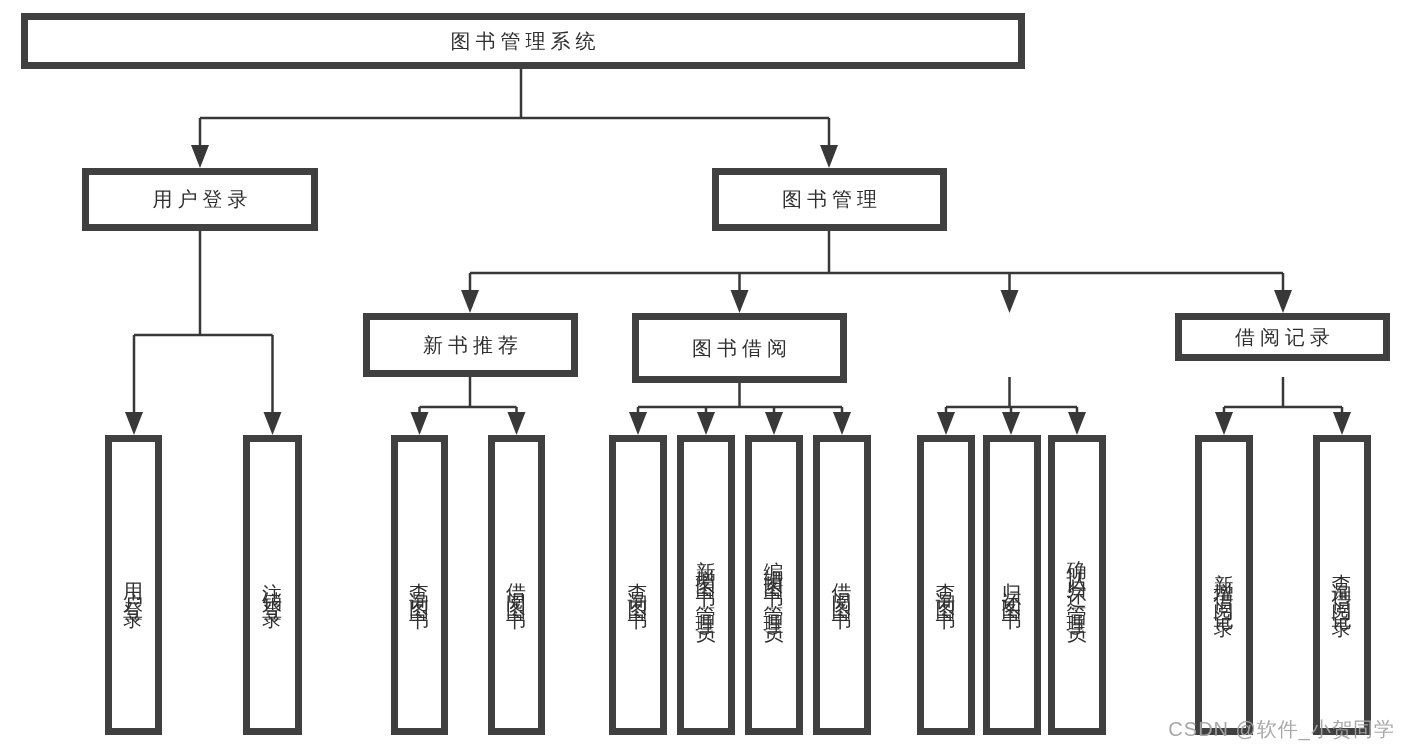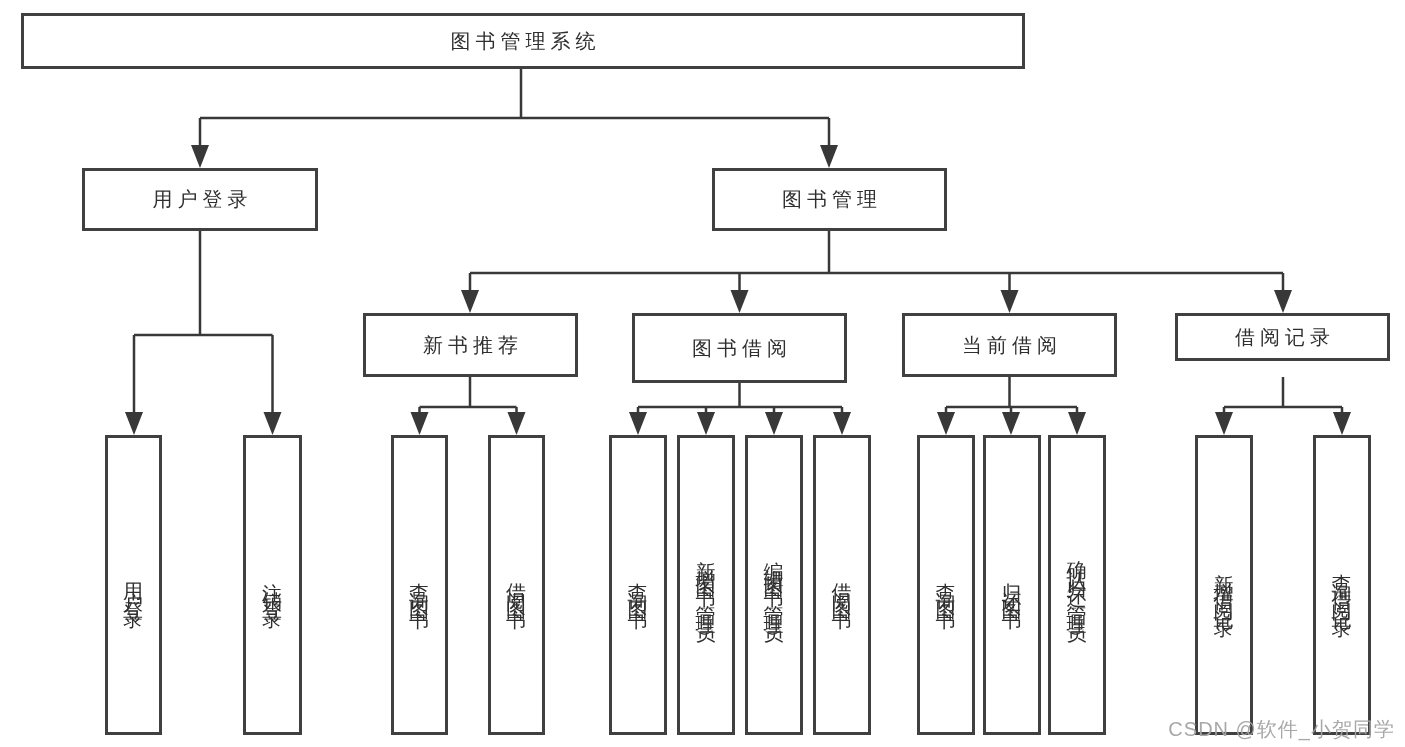--- a/index.html
+++ b/index.html
@@ -8,21 +8,21 @@
     width:1405px;height:747px;
     background:#ffffff;
     font-family:"Liberation Sans","DejaVu Sans",sans-serif;
     overflow:hidden;
   }
   .connectors{position:absolute;left:0;top:0;z-index:1;}
   .hbox,.vbox{
     position:absolute;
     box-sizing:border-box;
     background:#ffffff;
-    border:3px solid #404040;
+    border:7px solid #404040;
     display:flex;align-items:center;justify-content:center;
     color:#2f2f2f;
     z-index:2;
   }
   .hbox span{
     font-size:20px;
     letter-spacing:5px;
     text-indent:5px;
     white-space:nowrap;
   }
@@ -93,23 +93,20 @@
   <div class="hbox" style="left:712px;top:168px;width:235px;height:63px">
     <span>图书管理</span>
   </div>
 
   <div class="hbox" style="left:363px;top:313px;width:215px;height:64px">
     <span>新书推荐</span>
   </div>
   <div class="hbox" style="left:632px;top:313px;width:215px;height:70px">
     <span>图书借阅</span>
   </div>
-  <div class="hbox" style="left:902px;top:313px;width:215px;height:64px">
-    <span>当前借阅</span>
-  </div>
   <div class="hbox" style="left:1175px;top:313px;width:215px;height:48px">
     <span>借阅记录</span>
   </div>
 
   <div class="vbox" style="left:105px;top:435px;width:57px;height:300px">
     <span class="vtext">用户登录</span>
   </div>
   <div class="vbox" style="left:243px;top:435px;width:59px;height:300px">
     <span class="vtext">注销登录</span>
   </div>

